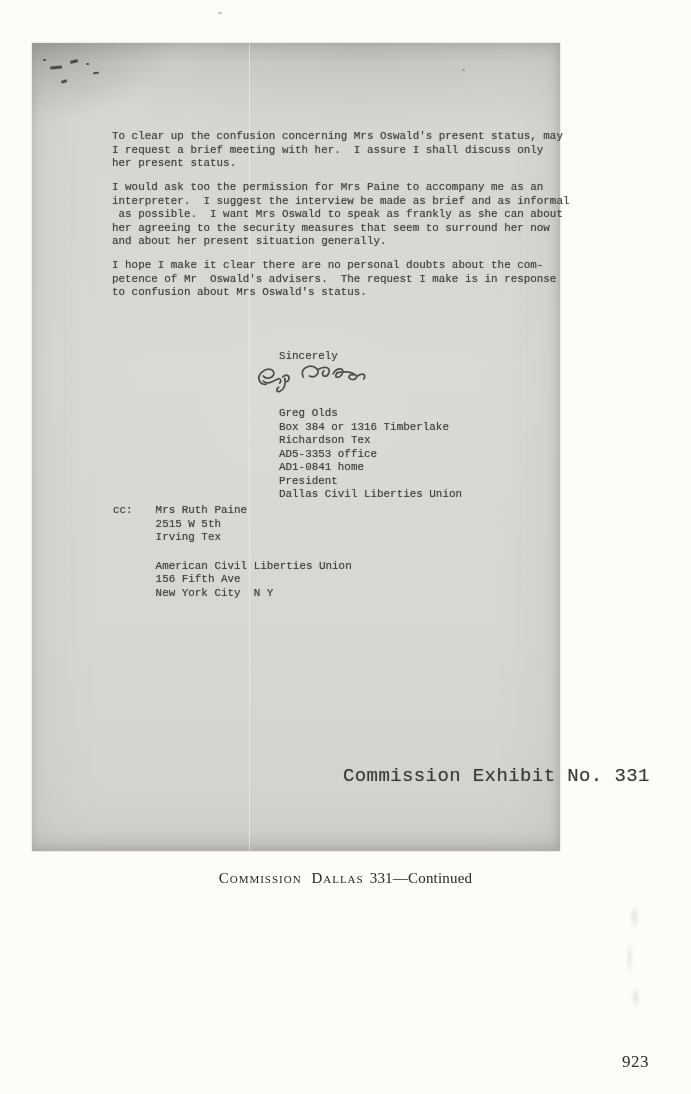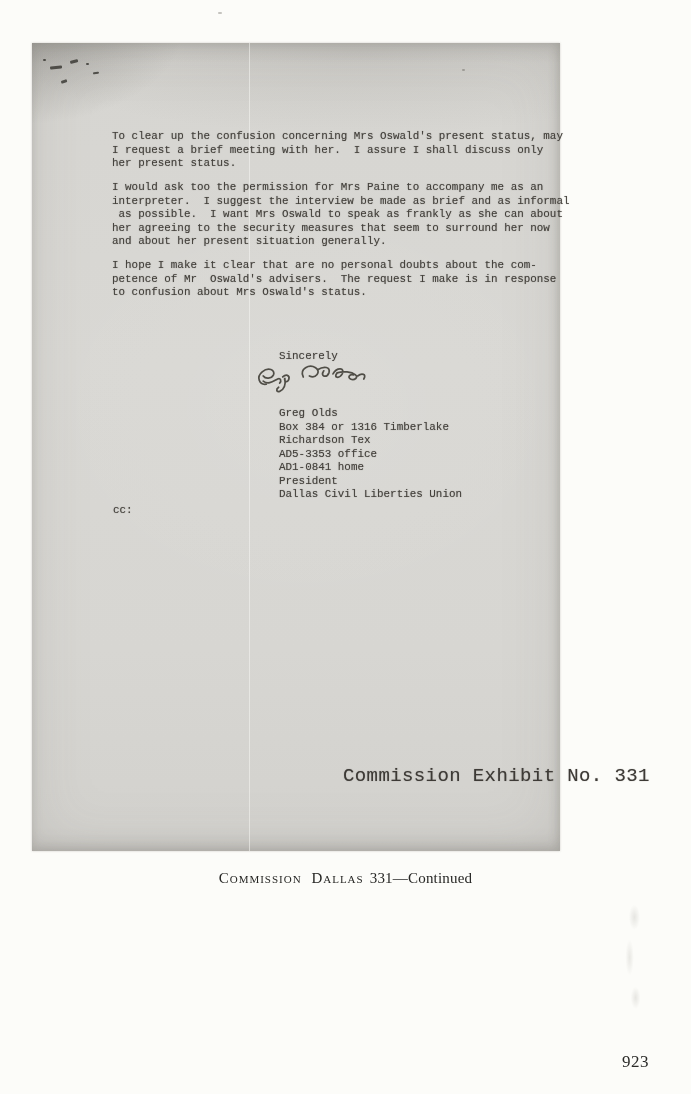--- a/index.html
+++ b/index.html
@@ -93,21 +93,21 @@
 
     <div class="letter-body typed">
       <p>To clear up the confusion concerning Mrs Oswald's present status, may
 I request a brief meeting with her.  I assure I shall discuss only
 her present status.</p>
       <p>I would ask too the permission for Mrs Paine to accompany me as an
 interpreter.  I suggest the interview be made as brief and as informal
  as possible.  I want Mrs Oswald to speak as frankly as she can about
 her agreeing to the security measures that seem to surround her now
 and about her present situation generally.</p>
-      <p>I hope I make it clear that are no personal doubts about the com-
+      <p>I hope I make it clear there are no personal doubts about the com-
 petence of Mr  Oswald's advisers.  The request I make is in response
 to confusion about Mrs Oswald's status.</p>
     </div>
 
     <div class="closing typed">Sincerely</div>
 
     <svg class="signature" viewBox="0 0 115 28" aria-label="Greg Olds">
       <g fill="none" stroke="#38362f" stroke-width="1.7" stroke-linecap="round" opacity="0.85">
         <path d="M12,20 C5,21 2,13 8,8 C14,3 21,6 19,11 C17,15 11,15 9,12"></path>
         <path d="M9,17 C14,21 19,17 23,15 C26,13.5 27,17 25,19"></path>
@@ -123,20 +123,26 @@
 Box 384 or 1316 Timberlake
 Richardson Tex
 AD5-3353 office
 AD1-0841 home
 President
 Dallas Civil Liberties Union</div>
 
     <div class="cc typed">
       <span class="cc-label">cc:</span>
       <div class="cc-list">
+        <div class="cc-recipient">Mrs Ruth Paine
+2515 W 5th
+Irving Tex</div>
+        <div class="cc-recipient">American Civil Liberties Union
+156 Fifth Ave
+New York City  N Y</div>
       </div>
     </div>
 
     <div class="stamp">Commission Exhibit No. 331</div>
   </div>
 
   <div class="caption">
     <span class="caption-sc">Commission Dallas</span><span class="caption-rest">331—Continued</span>
   </div>
 

